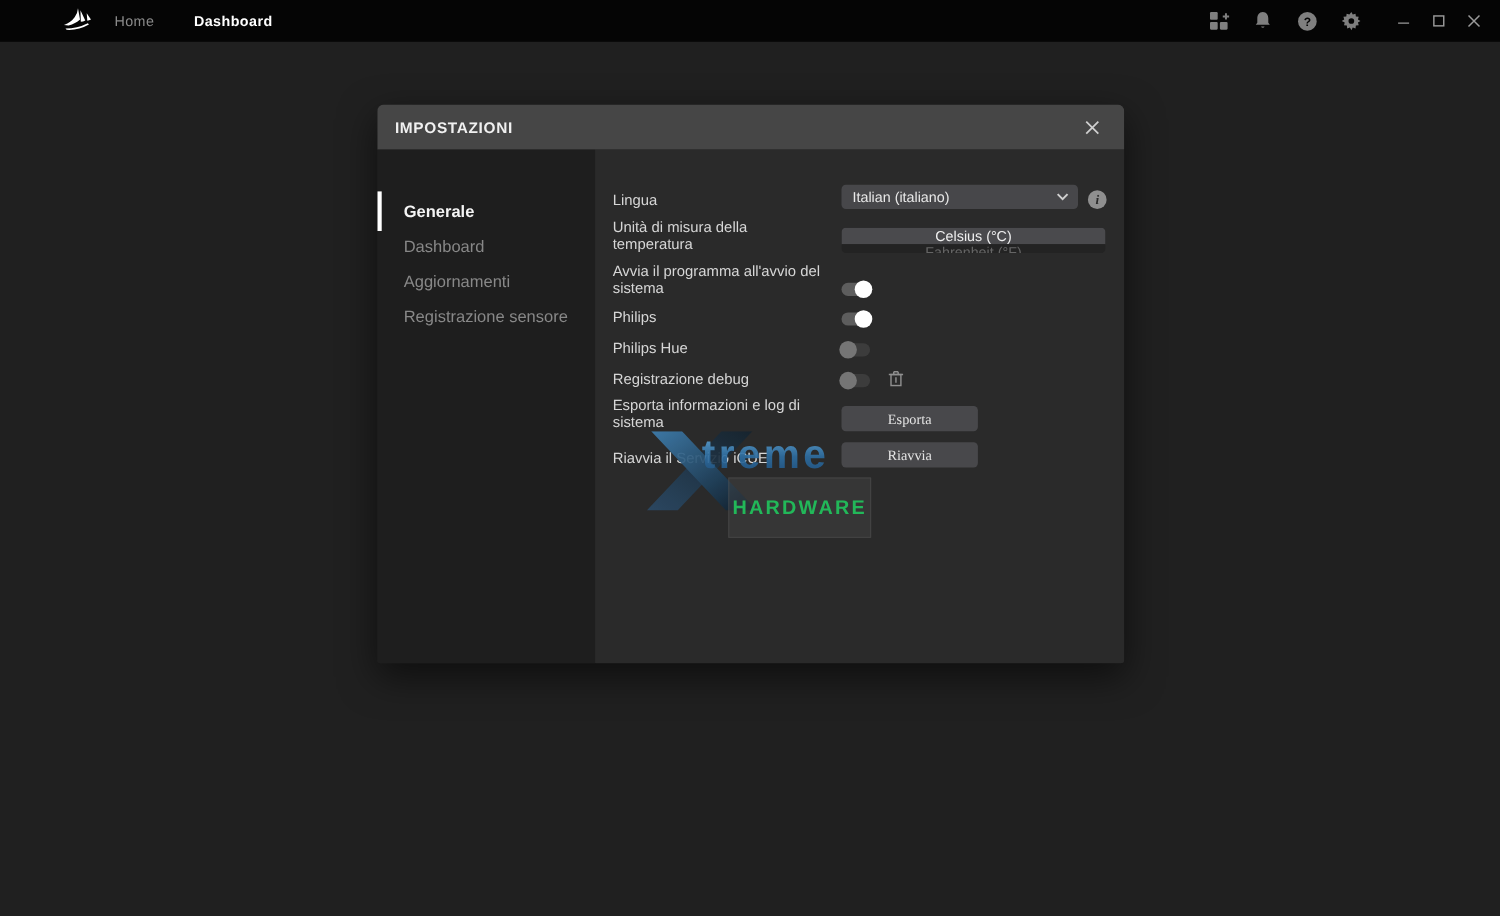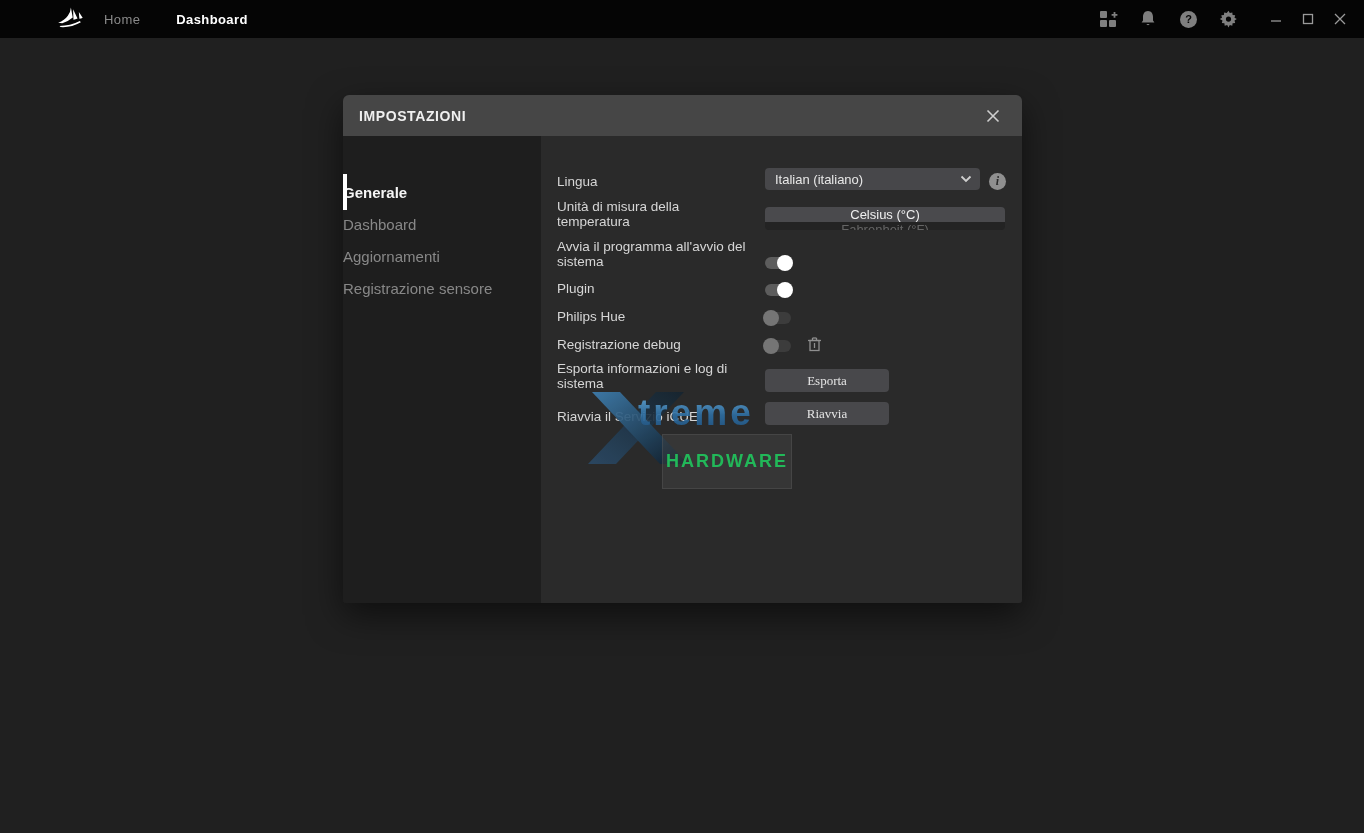--- a/index.html
+++ b/index.html
@@ -37,21 +37,21 @@
     display:flex; align-items:center; padding:0 16px;
   }
   .dialog-title { color:#f0f0f0; font-size:14px; font-weight:bold; letter-spacing:.6px; }
   .dialog-close { margin-left:auto; width:26px; height:26px; display:flex; align-items:center; justify-content:center; color:#cfcfcf; cursor:default; }
   .dialog-body { flex:1; display:flex; }
 
   
   .dlg-sidebar { width:200px; background:#1e1e1e; padding-top:40px; }
   .side-item {
     position:relative; height:32px; display:flex; align-items:center;
-    font-size:15px; color:#888888; cursor:default;
+    padding-left:24px; font-size:15px; color:#888888; cursor:default;
   }
   .side-item.active { color:#f5f5f5; font-weight:bold; }
   .side-item.active::before {
     content:""; position:absolute; left:0; top:-2px; width:4px; height:36px; background:#ffffff;
   }
 
   
   .dlg-content { flex:1; background:#2a2a2a; padding:32px 16px 16px 16px; position:relative; }
   .row { display:flex; align-items:flex-end; margin-bottom:10px; }
   .row-label { width:208px; flex:0 0 208px; color:#d6d6d6; font-size:13.5px; line-height:1.1; padding-right:18px; }
@@ -210,21 +210,21 @@
       </div>
 
       <div class="row" style="margin-bottom:9px;">
         <div class="row-label">Avvia il programma all'avvio del sistema</div>
         <div class="toggle on">
             <div class="knob"></div>
           </div>
       </div>
 
       <div class="row" style="height:18px;">
-        <div class="row-label">Plugin</div>
+        <div class="row-label">Philips</div>
         <div class="toggle on">
             <div class="knob"></div>
           </div>
       </div>
 
       <div class="row" style="height:18px;">
         <div class="row-label">Philips Hue</div>
         <div class="toggle off">
             <div class="knob"></div>
           </div>

